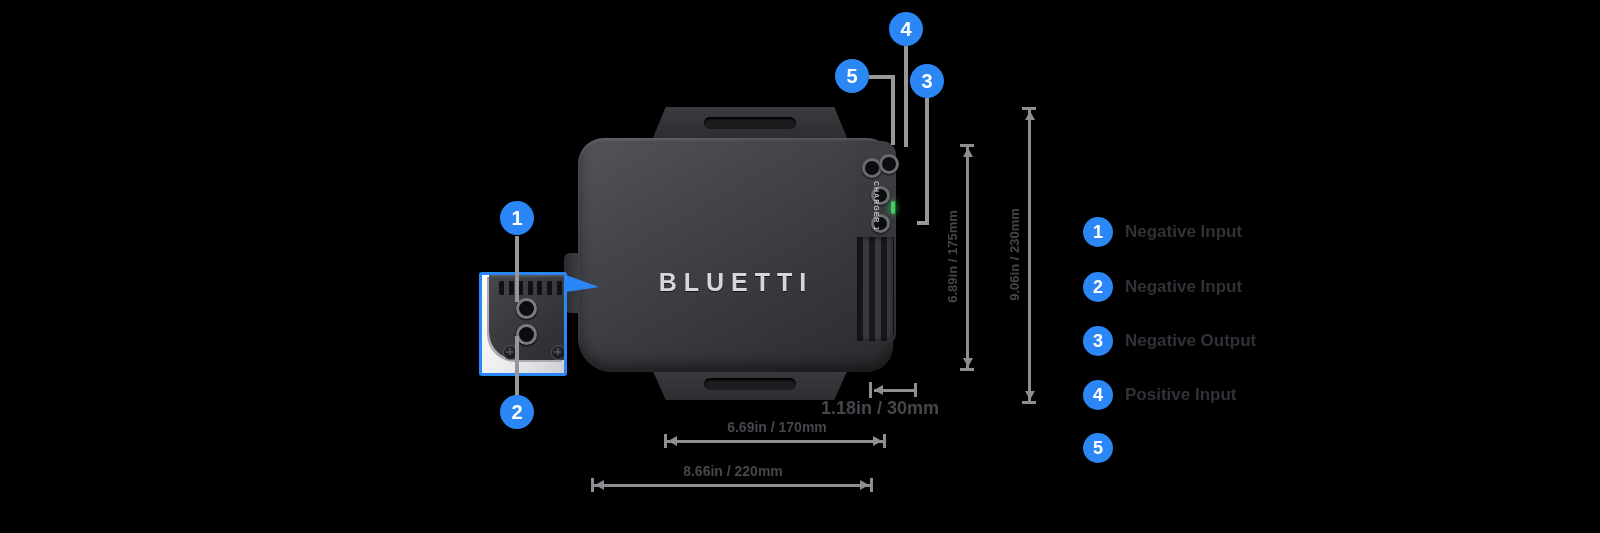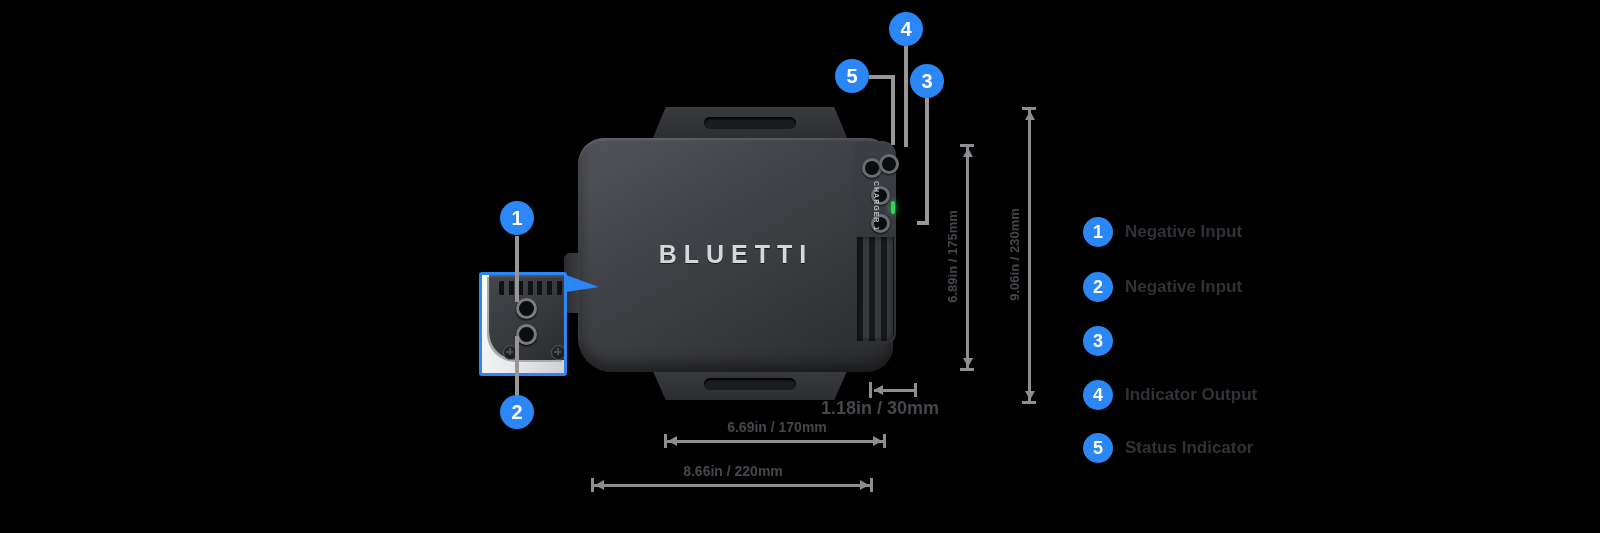--- a/index.html
+++ b/index.html
@@ -15,21 +15,21 @@
   
   .bracket{background:linear-gradient(180deg,#3a3b3f,#2c2d31);z-index:4;}
   .bracket.top{clip-path:polygon(7% 0,93% 0,100% 100%,0 100%);}
   .bracket.bottom{clip-path:polygon(0 0,100% 0,93% 100%,7% 100%);}
   .bracket .slot{position:absolute;left:52px;width:92px;height:12px;border-radius:6px;
                  background:#1b1c1e;box-shadow:inset 0 2px 2px #000;}
   .body{background:linear-gradient(150deg,#53545a 0%,#45464b 30%,#38393d 62%,#2a2b2e 100%);
         border-radius:26px;border-bottom-left-radius:34px;z-index:5;
         box-shadow:inset 0 2px 3px rgba(255,255,255,.14), inset 0 -8px 14px rgba(0,0,0,.45);}
   .logo{color:var(--logo-text);font-weight:800;font-size:25px;letter-spacing:7px;
-        text-align:center;text-shadow:0 1px 1px rgba(0,0,0,.6);}
+        text-align:center;text-shadow:0 1px 1px rgba(0,0,0,.6);margin-top:28px;}
   .left-tab{background:linear-gradient(90deg,#2c2d30,#3d3e42);border-radius:6px 0 0 6px;z-index:3;}
   .side-panel{background:linear-gradient(180deg,#3e3f44,#2e2f33);
               border-radius:0 14px 10px 0;z-index:6;}
   .port{position:absolute;border-radius:50%;background:#0b0c0d;border:3px solid #6b6c71;
         box-shadow:0 1px 2px rgba(0,0,0,.8);}
   .led{position:absolute;border-radius:2px;background:var(--led-green);
        box-shadow:0 0 7px var(--led-green);}
   .side-label{position:absolute;writing-mode:vertical-rl;text-orientation:mixed;
               font-size:7px;letter-spacing:1px;color:#bcbdc0;font-weight:700;}
   .fins{background:#35363a;z-index:7;border-radius:0 0 8px 0;
@@ -167,23 +167,23 @@
   <div class="abs lg-row" style="left:1083px;top:217px;">
     <span class="lg-dot">1</span>
     <span class="lg-label">Negative Input</span>
   </div>
   <div class="abs lg-row" style="left:1083px;top:272px;">
     <span class="lg-dot">2</span>
     <span class="lg-label">Negative Input</span>
   </div>
   <div class="abs lg-row" style="left:1083px;top:326px;">
     <span class="lg-dot">3</span>
+    <span class="lg-label">Negative Output</span>
   </div>
   <div class="abs lg-row" style="left:1083px;top:380px;">
     <span class="lg-dot">4</span>
-    <span class="lg-label">Indicator Output</span>
+    <span class="lg-label">Positive Input</span>
   </div>
   <div class="abs lg-row" style="left:1083px;top:433px;">
     <span class="lg-dot">5</span>
-    <span class="lg-label">Status Indicator</span>
   </div>
 
 </div>
 
 </body></html>

